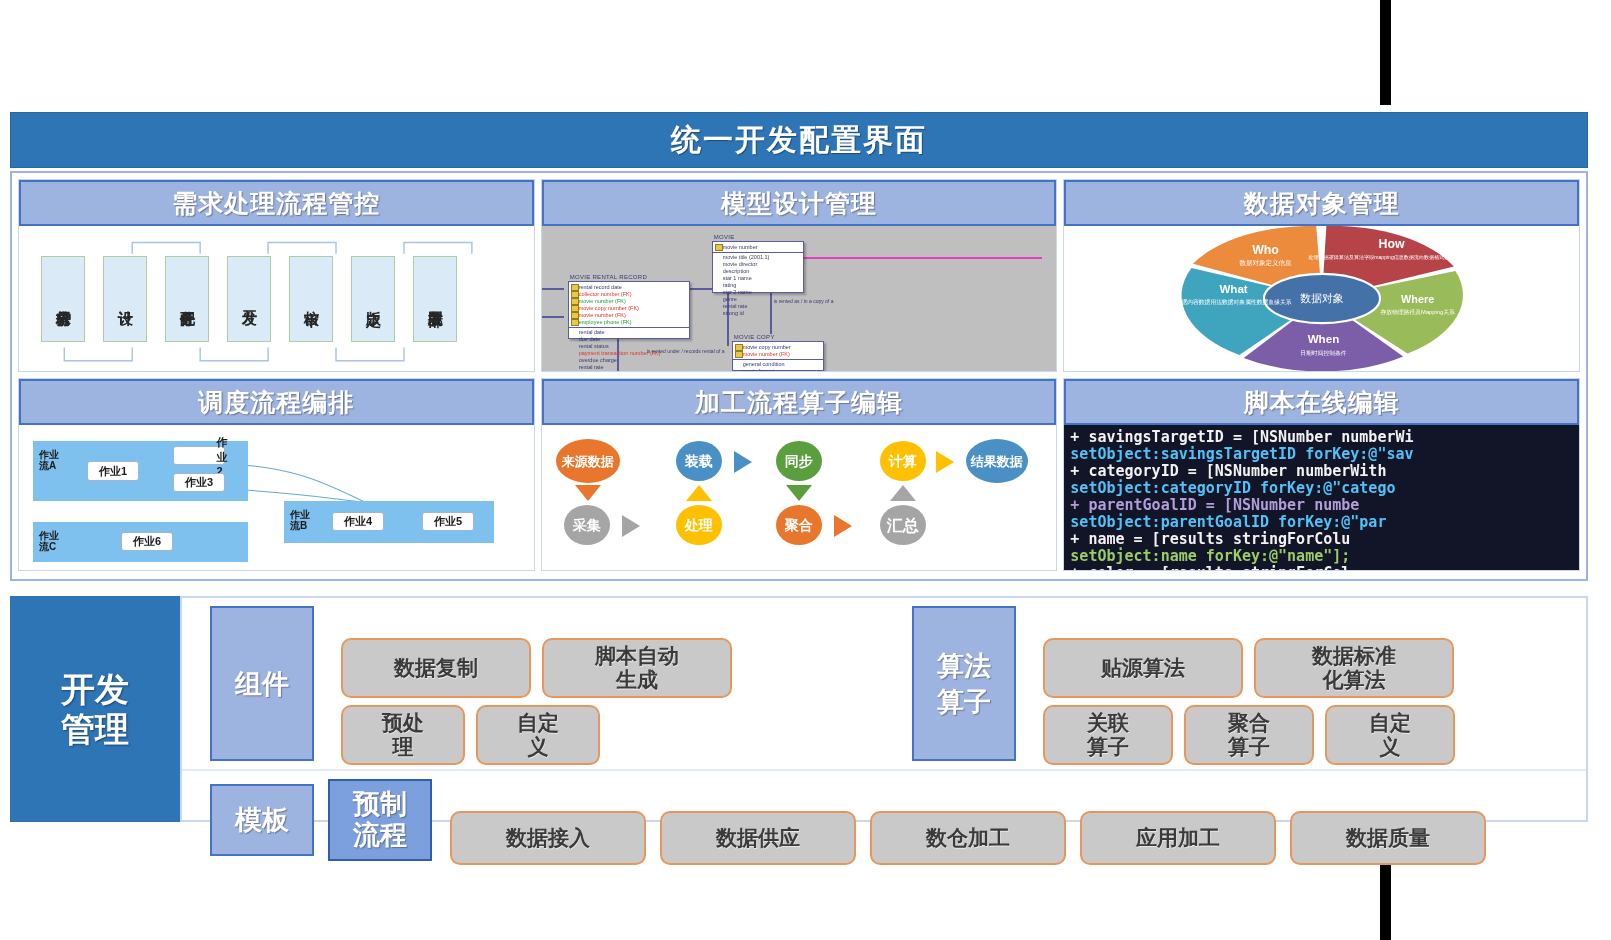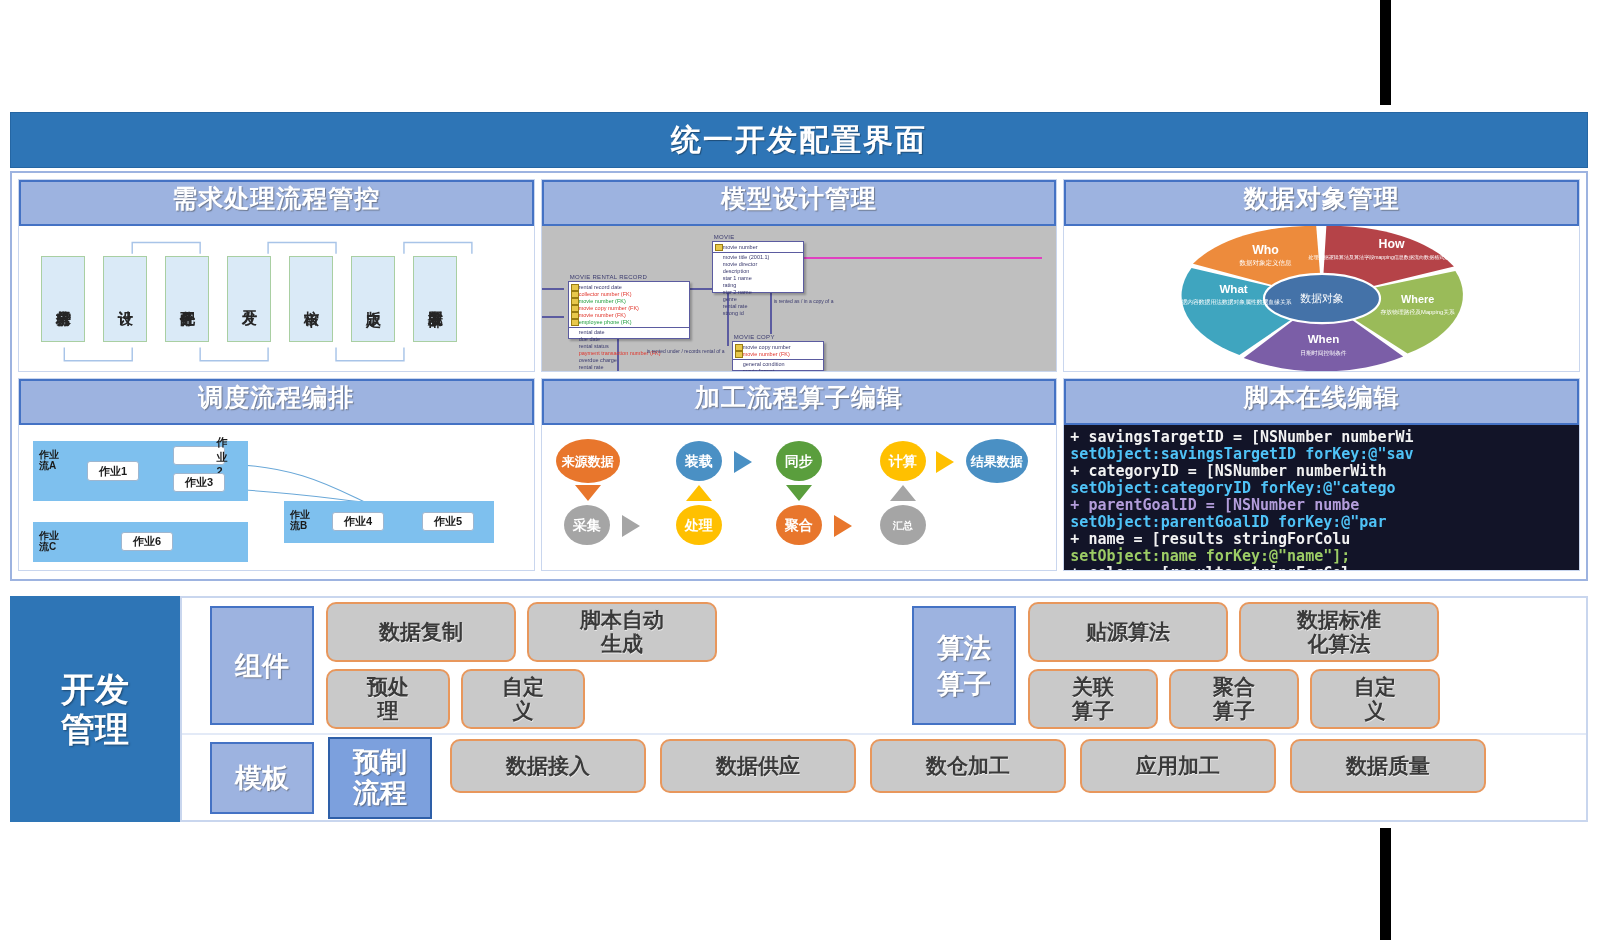--- a/index.html
+++ b/index.html
@@ -32,21 +32,21 @@
     margin-top: 3px; border: 2px solid #9DB3E0; background: #ffffff;
     padding: 6px 6px 8px 6px;
   }
 
   .row { display: flex; gap: 6px; }
   .row + .row { margin-top: 6px; border-radius: 29px; }
 
   .panel { flex: 1 1 0; border: 1px solid #c9d6ee; background:#fff; display: flex; flex-direction: column; }
   .panel-hdr {
     height: 46px; background: #9DB3E0; border: 2px solid #4472C4;
-    display: flex; align-items: flex-start; justify-content: center;
+    display: flex; align-items: center; justify-content: center;
   }
   .panel-hdr span {
     color: #ffffff; font-size: 25px; font-weight: bold; letter-spacing: 1px;
     text-shadow: 1px 1px 1px rgba(60,60,60,.5);
   }
   .panel-body { height: 145px; position: relative; overflow: hidden; background: #fff; }
 
   
   .flow { position: absolute; inset: 0; padding: 18px 22px; }
   .flow-boxes { display: flex; gap: 18px; align-items: center; height: 100%; }
@@ -121,21 +121,21 @@
 
   .cat-box {
     background: #9DB3E0; border: 2px solid #4472C4;
     display:flex; align-items:center; justify-content:center;
     color:#fff; font-weight:bold; text-shadow: 1px 1px 1px rgba(60,60,60,.5);
   }
   .cat-lg { width: 104px; font-size: 27px; margin: 8px 0 8px 28px; }
   .cat-sm { width: 104px; font-size: 27px; margin: 6px 0 6px 28px; }
   .cat-dark { background:#7CA0DD; border-color:#2E5FA8; }
 
-  .btns { flex:1; display:flex; flex-wrap: wrap; align-content:center; padding: 4px 12px; gap: 6px 10px; }
+  .btns { flex:1; display:flex; flex-wrap: wrap; align-content:center; padding: 4px 27px; gap: 6px 10px; margin-top: 36px; }
   .pbtn {
     background: #C9C9C9; border: 2px solid #E8975C; border-radius: 10px;
     font-size: 21px; font-weight: bold; color: #3a3a3a;
     display:flex; align-items:center; justify-content:center; text-align:center;
     line-height: 24px; padding: 4px 10px; text-shadow: .5px .5px 0 rgba(255,255,255,.6);
   }
   .grp { display:flex; flex-direction:column; gap:7px; flex:1; }
   .grp-row { display:flex; gap: 11px; }
 </style>
 </head>
@@ -384,21 +384,21 @@
                 <span>采集</span>
               </div>
               <div class="tri" style="left:80px;top:90px;border-top:11px solid transparent;border-bottom:11px solid transparent;border-left:18px solid #A5A5A5;"></div>
               <div class="op" style="left:134px;top:80px;width:46px;height:40px;background:#FFC000;font-size:14px;">
                 <span>处理</span>
               </div>
               <div class="op" style="left:234px;top:80px;width:46px;height:40px;background:#E8762C;font-size:14px;">
                 <span>聚合</span>
               </div>
               <div class="tri" style="left:292px;top:90px;border-top:11px solid transparent;border-bottom:11px solid transparent;border-left:18px solid #E8762C;"></div>
-              <div class="op" style="left:338px;top:80px;width:46px;height:40px;background:#A5A5A5;font-size:10px;">
+              <div class="op" style="left:338px;top:80px;width:46px;height:40px;background:#A5A5A5;font-size:16px;">
                 <span>汇总</span>
               </div>
             </div>
           </div>
         </div>
 
         <div class="panel">
           <div class="panel-hdr">
             <span>脚本在线编辑</span>
           </div>

